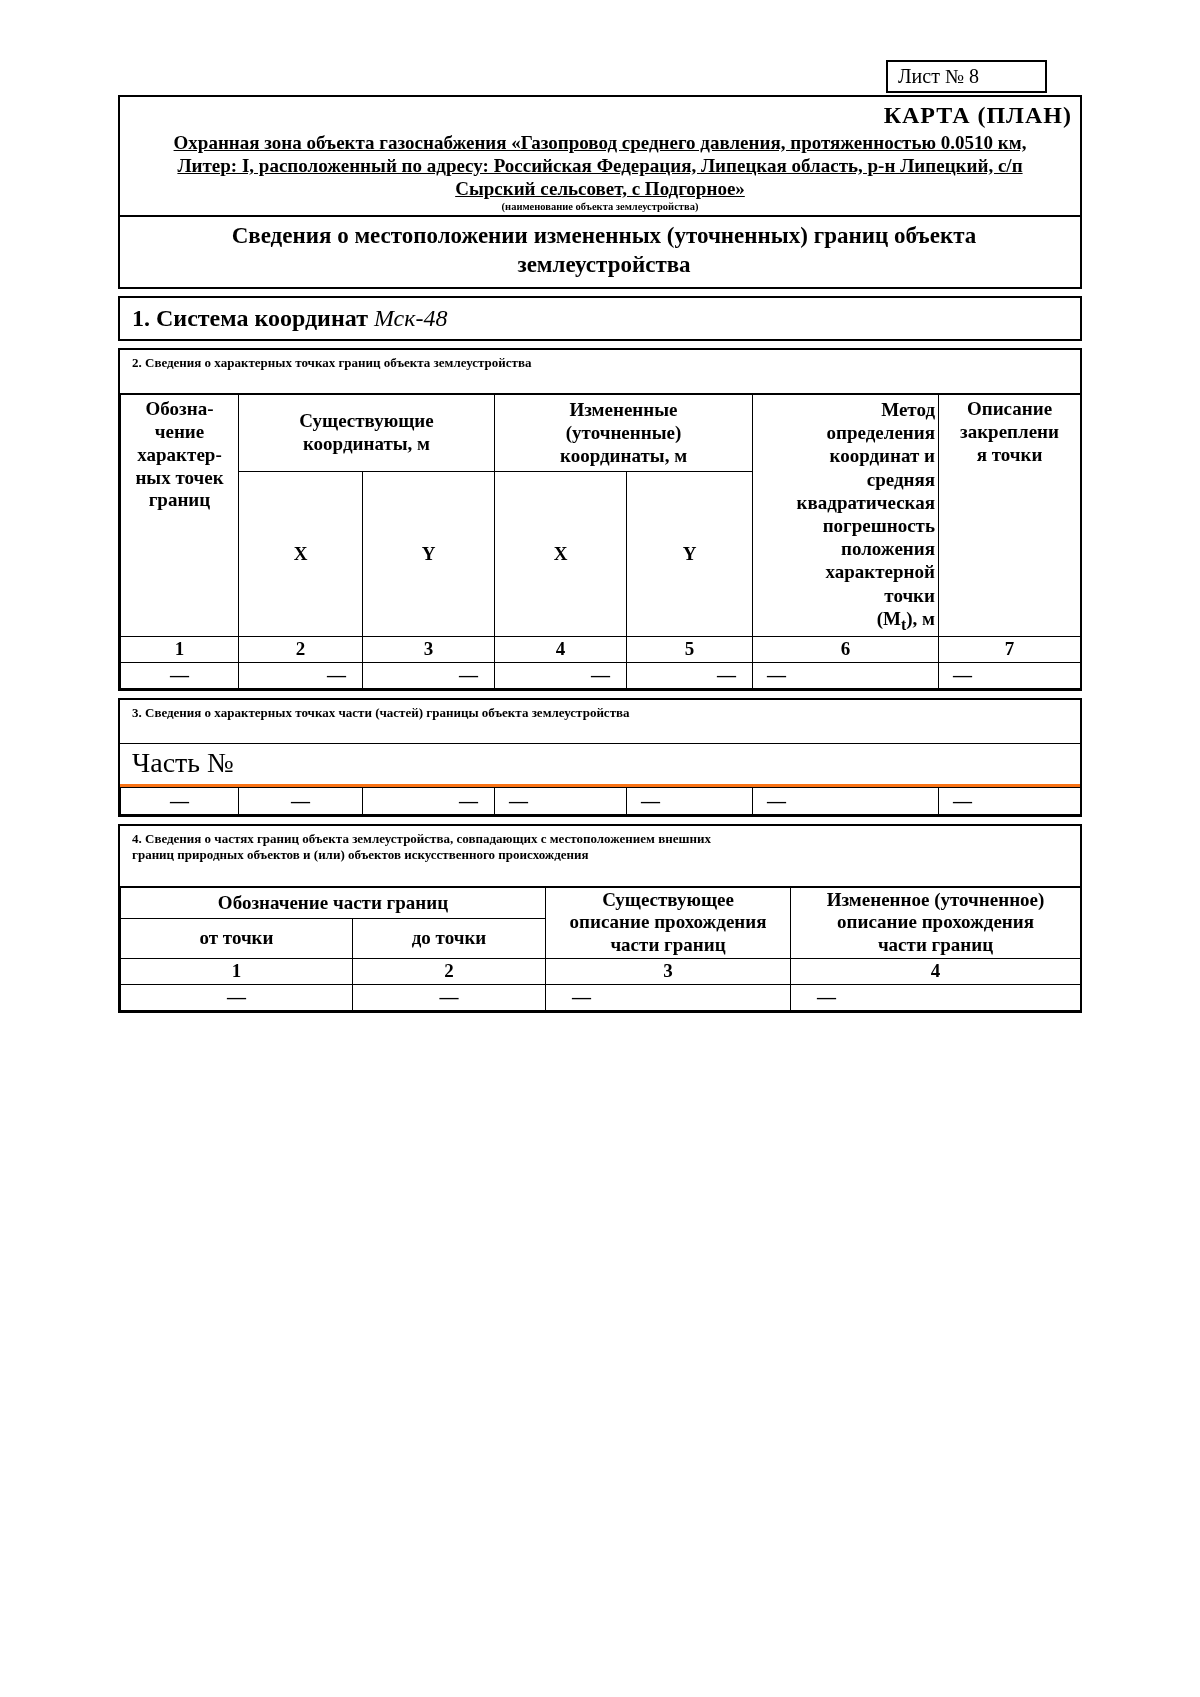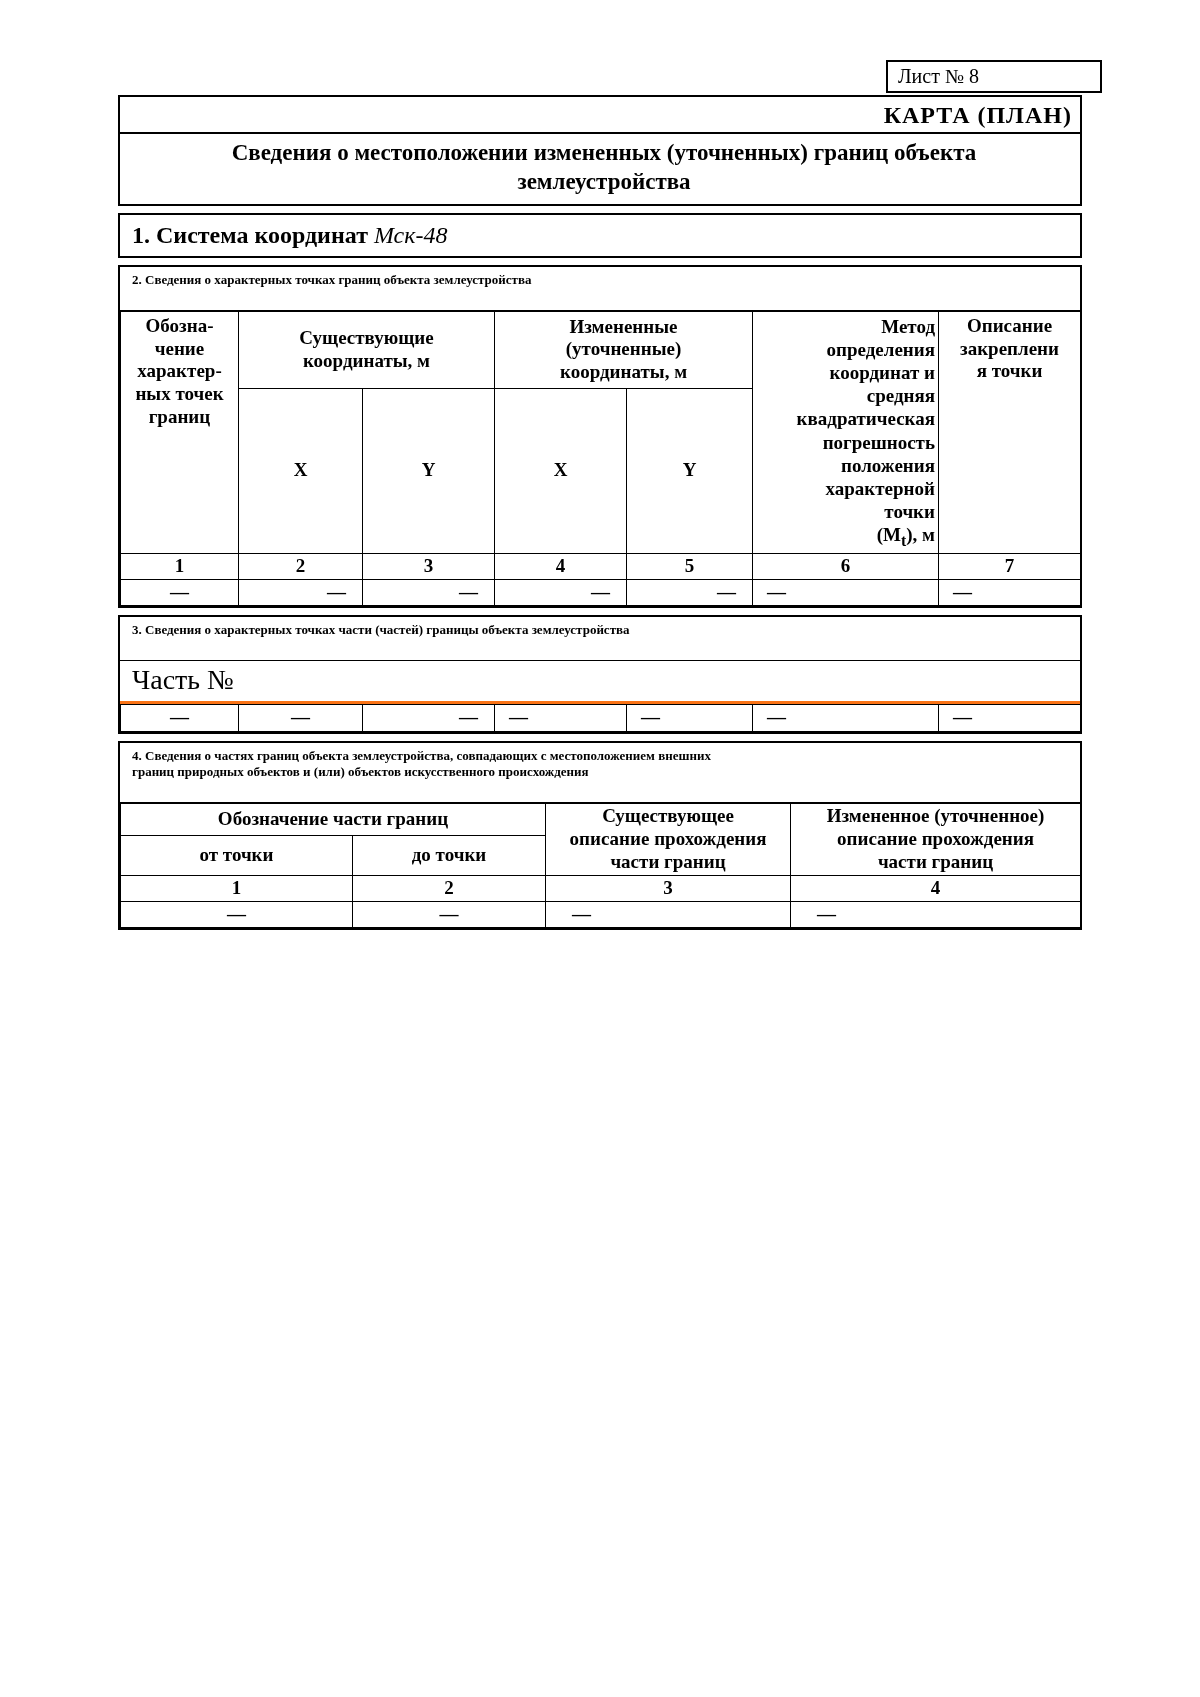--- a/index.html
+++ b/index.html
@@ -6,21 +6,21 @@
   body {
     width: 1200px;
     min-height: 1697px;
     background: #ffffff;
     color: #000000;
     font-family: "Liberation Serif", "DejaVu Serif", serif;
   }
   .doc { width: 964px; margin: 60px 118px 0 118px; }
 
   .sheet-box {
-    width: 216px;
+    width: 161px;
     margin-left: 768px;
     border: 2px solid #000;
     font-size: 20px;
     padding: 3px 4px 3px 10px;
     margin-bottom: 2px;
     box-sizing: border-box;
   }
 
   .block { border: 2px solid #000; margin-top: 7px; }
   .title-block { margin-top: 0; }
@@ -82,20 +82,24 @@
 
 <div class="doc">
 
   <div class="sheet-box">
     <span>Лист № 8</span>
   </div>
 
   <div class="block title-block">
     <div class="title-top">
       <div class="doc-title">КАРТА (ПЛАН)</div>
+      <div class="object-name">Охранная зона объекта газоснабжения «Газопровод среднего давления, протяженностью 0.0510 км,
+Литер: I, расположенный по адресу: Российская Федерация, Липецкая область, р-н Липецкий, с/п
+Сырский сельсовет, с Подгорное»</div>
+      <div class="object-caption">(наименование объекта землеустройства)</div>
     </div>
     <div class="subtitle">Сведения о местоположении измененных (уточненных) границ объекта
 землеустройства</div>
   </div>
 
   <div class="block sec1">
     <span class="lbl">1. Система координат</span>
     <span class="val">Мск-48</span>
   </div>
 

